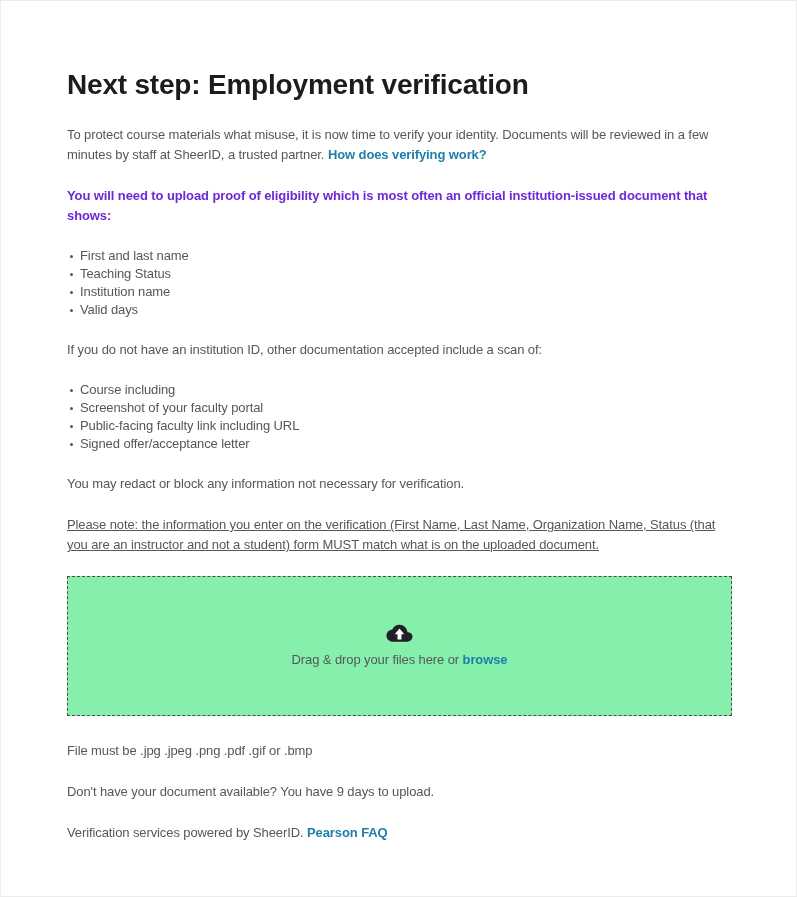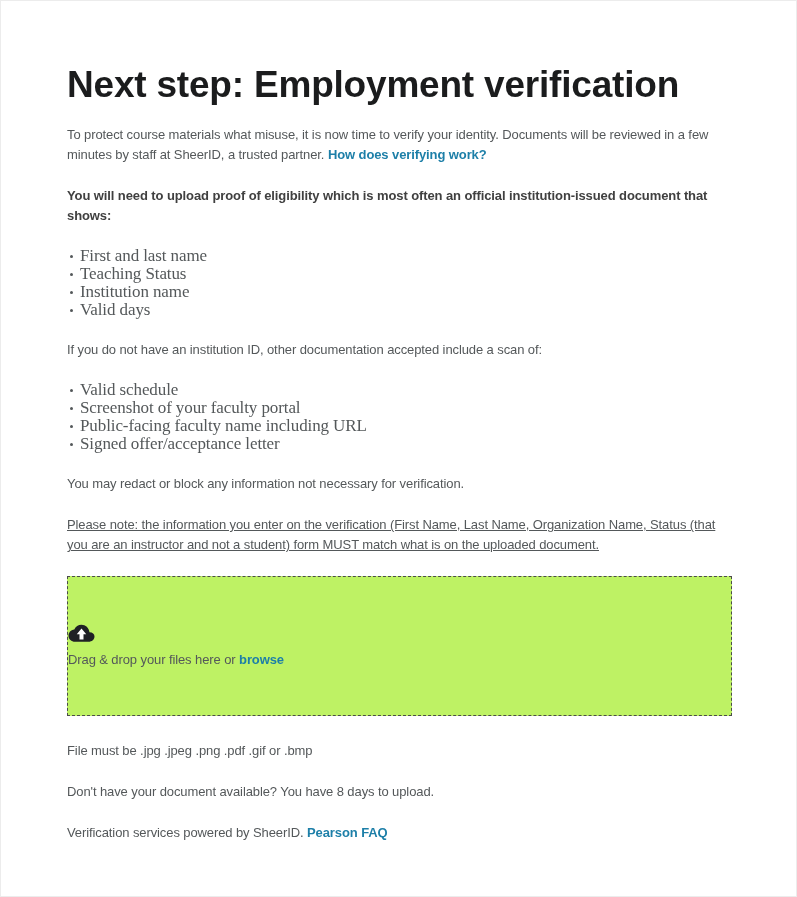--- a/index.html
+++ b/index.html
@@ -13,51 +13,50 @@
     overflow: hidden;
   }
   .page {
     width: 797px;
     height: 897px;
     padding: 68px 66px 40px 66px;
     border: 1px solid #ececec;
   }
   h1.title {
     margin: 0 0 24px 0;
-    font-size: 37px;
+    font-size: 28px;
     line-height: 32px;
     font-weight: bold;
     color: #1b1c1d;
     letter-spacing: -0.2px;
   }
   p.body-text {
     margin: 0 0 21px 0;
     font-size: 13px;
     line-height: 20px;
     letter-spacing: -0.1px;
     color: #54585a;
   }
   p.bold-text {
     font-weight: bold;
-    color: #404040;
+    color: #6d28d9;
   }
   a.inline-link {
     color: #1d7fa8;
     font-weight: bold;
     text-decoration: none;
     cursor: pointer;
     margin-top: 32px;
   }
   ul.bullet-list {
     margin: 0 0 21px 0;
     padding: 0;
     list-style: none;
-    font-size: 17px;
+    font-size: 13px;
     letter-spacing: -0.1px;
-    font-family: Liberation Serif, serif;
   }
   ul.bullet-list li {
     position: relative;
     padding-left: 13px;
     line-height: 18px;
   }
   ul.bullet-list li::before {
     content: "";
     position: absolute;
     left: 3px;
@@ -67,24 +66,25 @@
     border-radius: 50%;
     background: #54585a;
   }
   .dropzone {
     width: 665px;
     height: 140px;
     margin: 0 0 25px 0;
     border: 1px dashed #4b4b4b;
     display: flex;
     flex-direction: column;
+    align-items: center;
     justify-content: center;
     gap: 7px;
     cursor: pointer;
-    background: #bef264;
+    background: #86efac;
   }
   .dropzone-caption {
     font-size: 13px;
     line-height: 18px;
     letter-spacing: -0.1px;
     color: #54585a;
   }
   .cloud-icon svg { display: block; }
   .note-tight { margin-bottom: 20px; text-decoration: underline; }
 </style>
@@ -102,39 +102,39 @@
   <ul class="bullet-list">
       <li>First and last name</li>
       <li>Teaching Status</li>
       <li>Institution name</li>
       <li>Valid days</li>
     </ul>
 
   <p class="body-text">If you do not have an institution ID, other documentation accepted include a scan of:</p>
 
   <ul class="bullet-list">
-      <li>Valid schedule</li>
+      <li>Course including</li>
       <li>Screenshot of your faculty portal</li>
-      <li>Public-facing faculty name including URL</li>
+      <li>Public-facing faculty link including URL</li>
       <li>Signed offer/acceptance letter</li>
     </ul>
 
   <p class="body-text">You may redact or block any information not necessary for verification.</p>
 
   <p class="body-text note-tight">Please note: the information you enter on the verification (First Name, Last Name, Organization Name, Status (that you are an instructor and not a student) form MUST match what is on the uploaded document.</p>
 
   <div class="dropzone">
     <span class="cloud-icon">
       <svg width="27" height="21" viewBox="0 0 54 42" xmlns="http://www.w3.org/2000/svg">
         <path fill="#1f2125" d="M43 18.5 C42 9.5 35 3.5 27 3.5 C20.5 3.5 15 7.3 12.6 13.1 C5.6 14.1 1 19.1 1 25.5 C1 32.7 7 37.5 14 37.5 L41 37.5 C48 37.5 53 33.1 53 27 C53 21.3 49 19 43 18.5 Z"></path>
         <path fill="#ffffff" d="M27 11 L36.5 22.5 L31 22.5 L31 33 L23 33 L23 22.5 L17.5 22.5 Z"></path>
       </svg>
     </span>
     <span class="dropzone-caption"><span>Drag &amp; drop your files here or </span><a class="inline-link">browse</a></span>
   </div>
 
   <p class="body-text">File must be .jpg .jpeg .png .pdf .gif or .bmp</p>
 
-  <p class="body-text">Don't have your document available? You have 8 days to upload.</p>
+  <p class="body-text">Don't have your document available? You have 9 days to upload.</p>
 
   <p class="body-text"><span>Verification services powered by SheerID. </span><a class="inline-link">Pearson FAQ</a></p>
 
 </div>
 
 </body></html>

